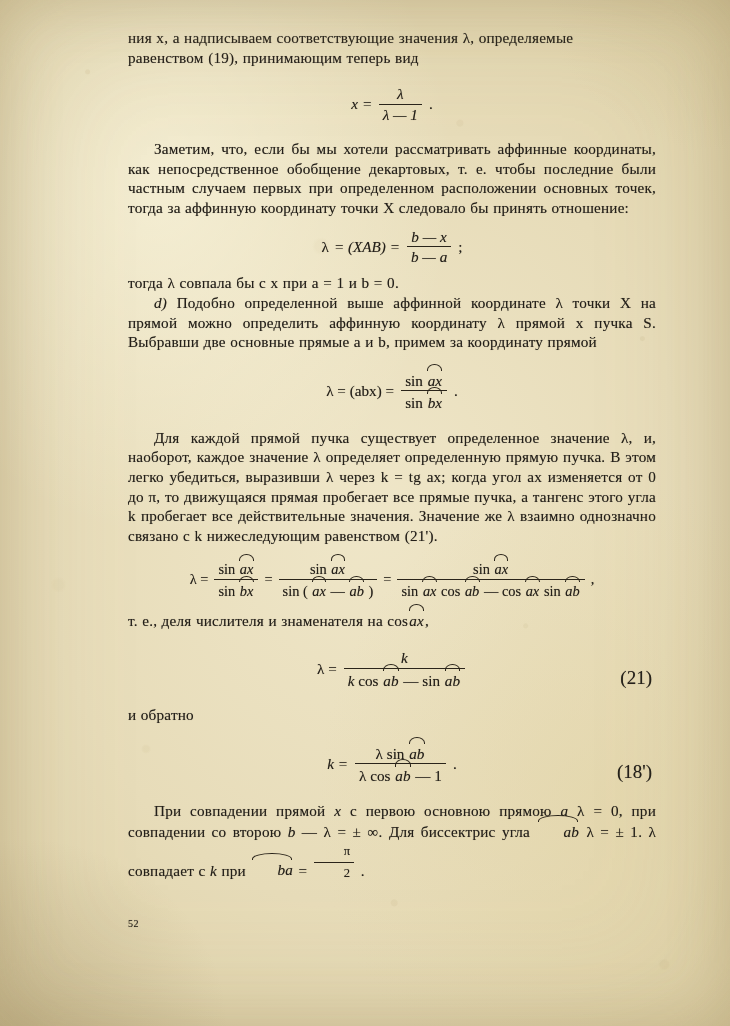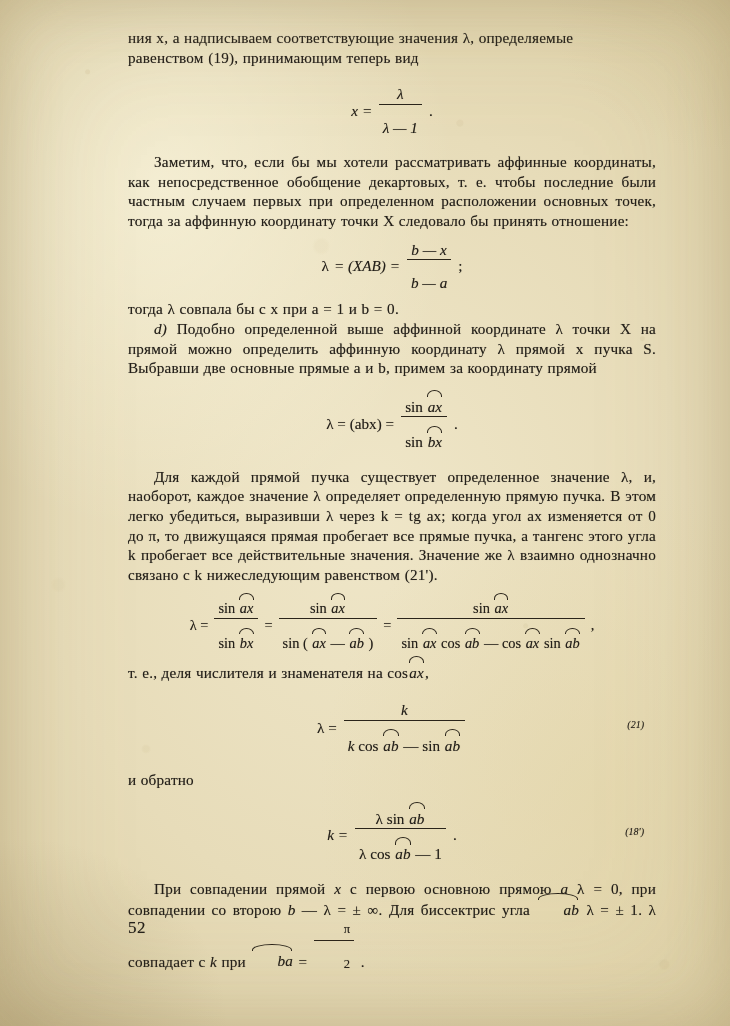--- a/index.html
+++ b/index.html
@@ -94,21 +94,21 @@
   .display.d1 { margin: 18px 0 16px; }
   .display.d2 { margin: 10px 0 8px; }
 
   .frac {
     display: inline-block;
     vertical-align: middle;
     text-align: center;
     margin: 0 2px;
   }
   .frac > .num { display: block; padding: 0 4px 1px; }
-  .frac > .den { display: block; border-top: 1.3px solid #2a241a; padding: 14px 4px 0; }
+  .frac > .den { display: block; border-top: 1.3px solid #2a241a; padding: 1px 4px 0; }
 
   .eqrow {
     display: flex;
     align-items: center;
     justify-content: center;
     gap: 5px;
     flex-wrap: nowrap;
   }
 
   
@@ -126,33 +126,32 @@
     right: 4%;
     top: -0.50em;
     height: 0.40em;
     border: 1.3px solid #2a241a;
     border-bottom: none;
     border-radius: 60% 60% 0 0 / 100% 100% 0 0;
   }
 
   .eqno {
     position: absolute;
-    right: 12px;
-    font-size: 10px;
+    right: 4px;
+    font-size: 19px;
     text-shadow: 0 0 .7px rgba(40,34,24,.45);
-    font-style: italic;
   }
   .eqline { position: relative; }
   .small-pi { font-style: normal; }
 
   #page-number {
     position: absolute;
     left: 104px;
     top: 918px;
-    font-size: 17px;
+    font-size: 10px;
     letter-spacing: .5px;
     text-shadow: 0 0 .7px rgba(40,34,24,.45);
   }
 
   
   #text-block, #page-number { filter: blur(0.18px); margin-left: 24px; }
 </style>
 </head>
 <body>
 

